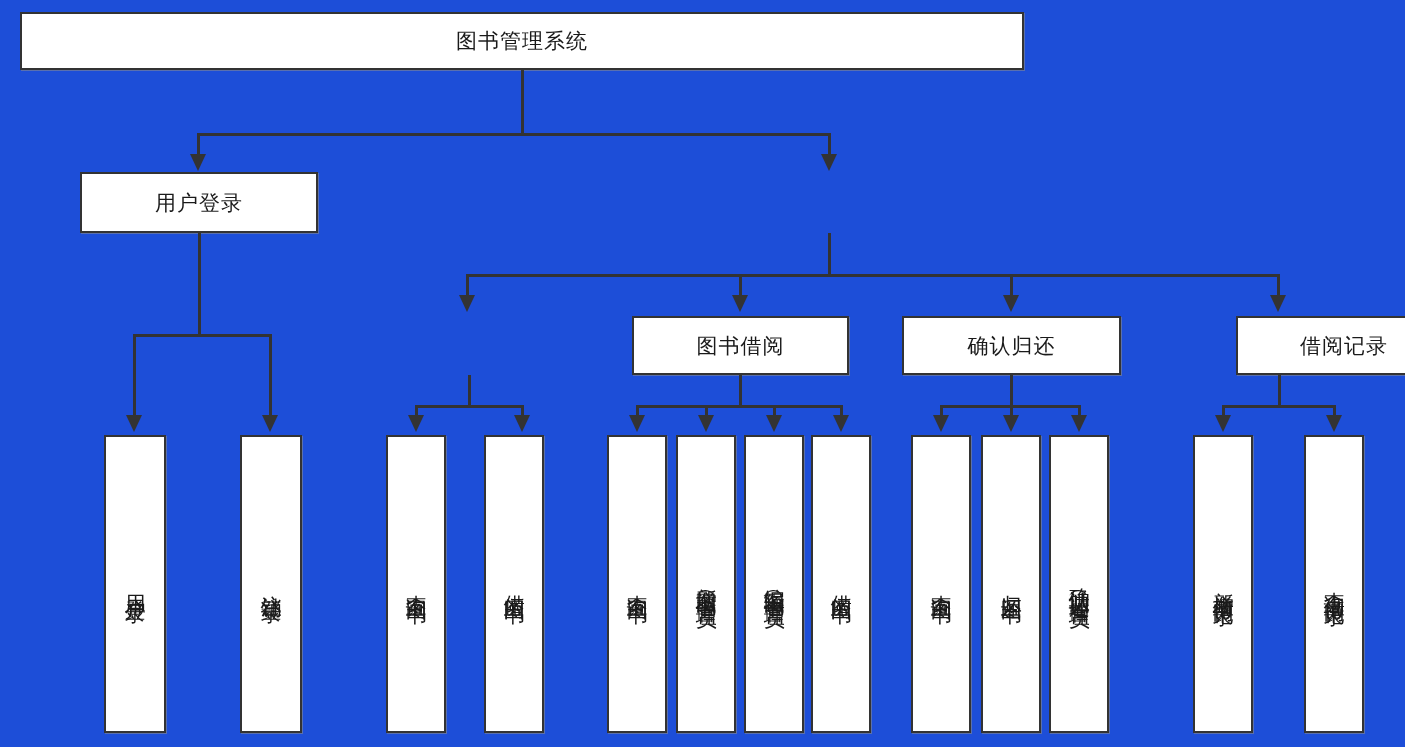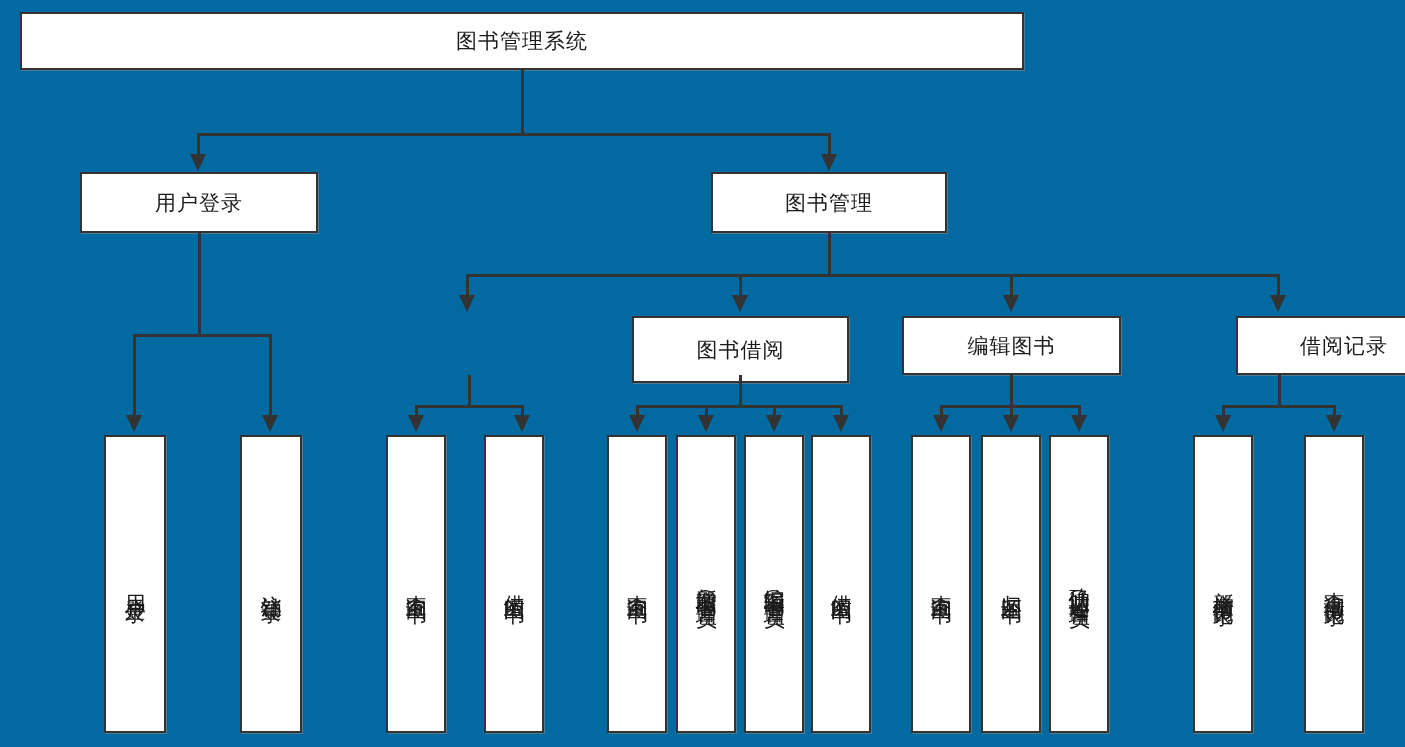--- a/index.html
+++ b/index.html
@@ -7,21 +7,21 @@
     padding: 0;
     background: #ffffff;
   }
   body {
     font-family: "Liberation Sans", "DejaVu Sans", sans-serif;
   }
   #canvas {
     position: relative;
     width: 1405px;
     height: 747px;
-    background: #0369a1;
+    background: #1d4ed8;
     overflow: hidden;
   }
   .node {
     position: absolute;
     box-sizing: border-box;
     border: 2px solid #333333;
     background: #ffffff;
     display: flex;
     align-items: center;
     justify-content: center;
@@ -83,48 +83,45 @@
 
   <div class="edge vline" style="left:521px; top:70px; height:65px;"></div>
   <div class="edge hline" style="left:197px; top:133px; width:634px;"></div>
   <div class="edge vline" style="left:197px; top:133px; height:24px;"></div>
   <div class="arrow" style="left:190px; top:154px;"></div>
   <div class="edge vline" style="left:828px; top:133px; height:24px;"></div>
   <div class="arrow" style="left:821px; top:154px;"></div>
 
   <div class="node h" style="left:80px; top:172px; width:238px; height:61px;">
     <span>用户登录</span>
-  </div>
-  <div class="node h" style="left:711px; top:172px; width:236px; height:61px;">
-    <span>图书管理</span>
   </div>
 
   <div class="edge vline" style="left:198px; top:233px; height:104px;"></div>
   <div class="edge hline" style="left:133px; top:334px; width:139px;"></div>
   <div class="edge vline" style="left:133px; top:334px; height:84px;"></div>
   <div class="arrow" style="left:126px; top:415px;"></div>
   <div class="edge vline" style="left:269px; top:334px; height:84px;"></div>
   <div class="arrow" style="left:262px; top:415px;"></div>
 
   <div class="edge vline" style="left:828px; top:233px; height:44px;"></div>
   <div class="edge hline" style="left:466px; top:274px; width:811px;"></div>
   <div class="edge vline" style="left:466px; top:274px; height:24px;"></div>
   <div class="arrow" style="left:459px; top:295px;"></div>
   <div class="edge vline" style="left:739px; top:274px; height:24px;"></div>
   <div class="arrow" style="left:732px; top:295px;"></div>
   <div class="edge vline" style="left:1010px; top:274px; height:24px;"></div>
   <div class="arrow" style="left:1003px; top:295px;"></div>
   <div class="edge vline" style="left:1277px; top:274px; height:24px;"></div>
   <div class="arrow" style="left:1270px; top:295px;"></div>
 
-  <div class="node h" style="left:632px; top:316px; width:217px; height:67px;">
+  <div class="node h" style="left:632px; top:316px; width:217px; height:59px;">
     <span>图书借阅</span>
   </div>
   <div class="node h" style="left:902px; top:316px; width:219px; height:59px;">
-    <span>编辑图书</span>
+    <span>确认归还</span>
   </div>
   <div class="node h" style="left:1236px; top:316px; width:216px; height:59px;">
     <span>借阅记录</span>
   </div>
 
   <div class="edge vline" style="left:468px; top:375px; height:32px;"></div>
   <div class="edge hline" style="left:415px; top:405px; width:109px;"></div>
   <div class="edge vline" style="left:415px; top:405px; height:13px;"></div>
   <div class="arrow" style="left:408px; top:415px;"></div>
   <div class="edge vline" style="left:521px; top:405px; height:13px;"></div>

